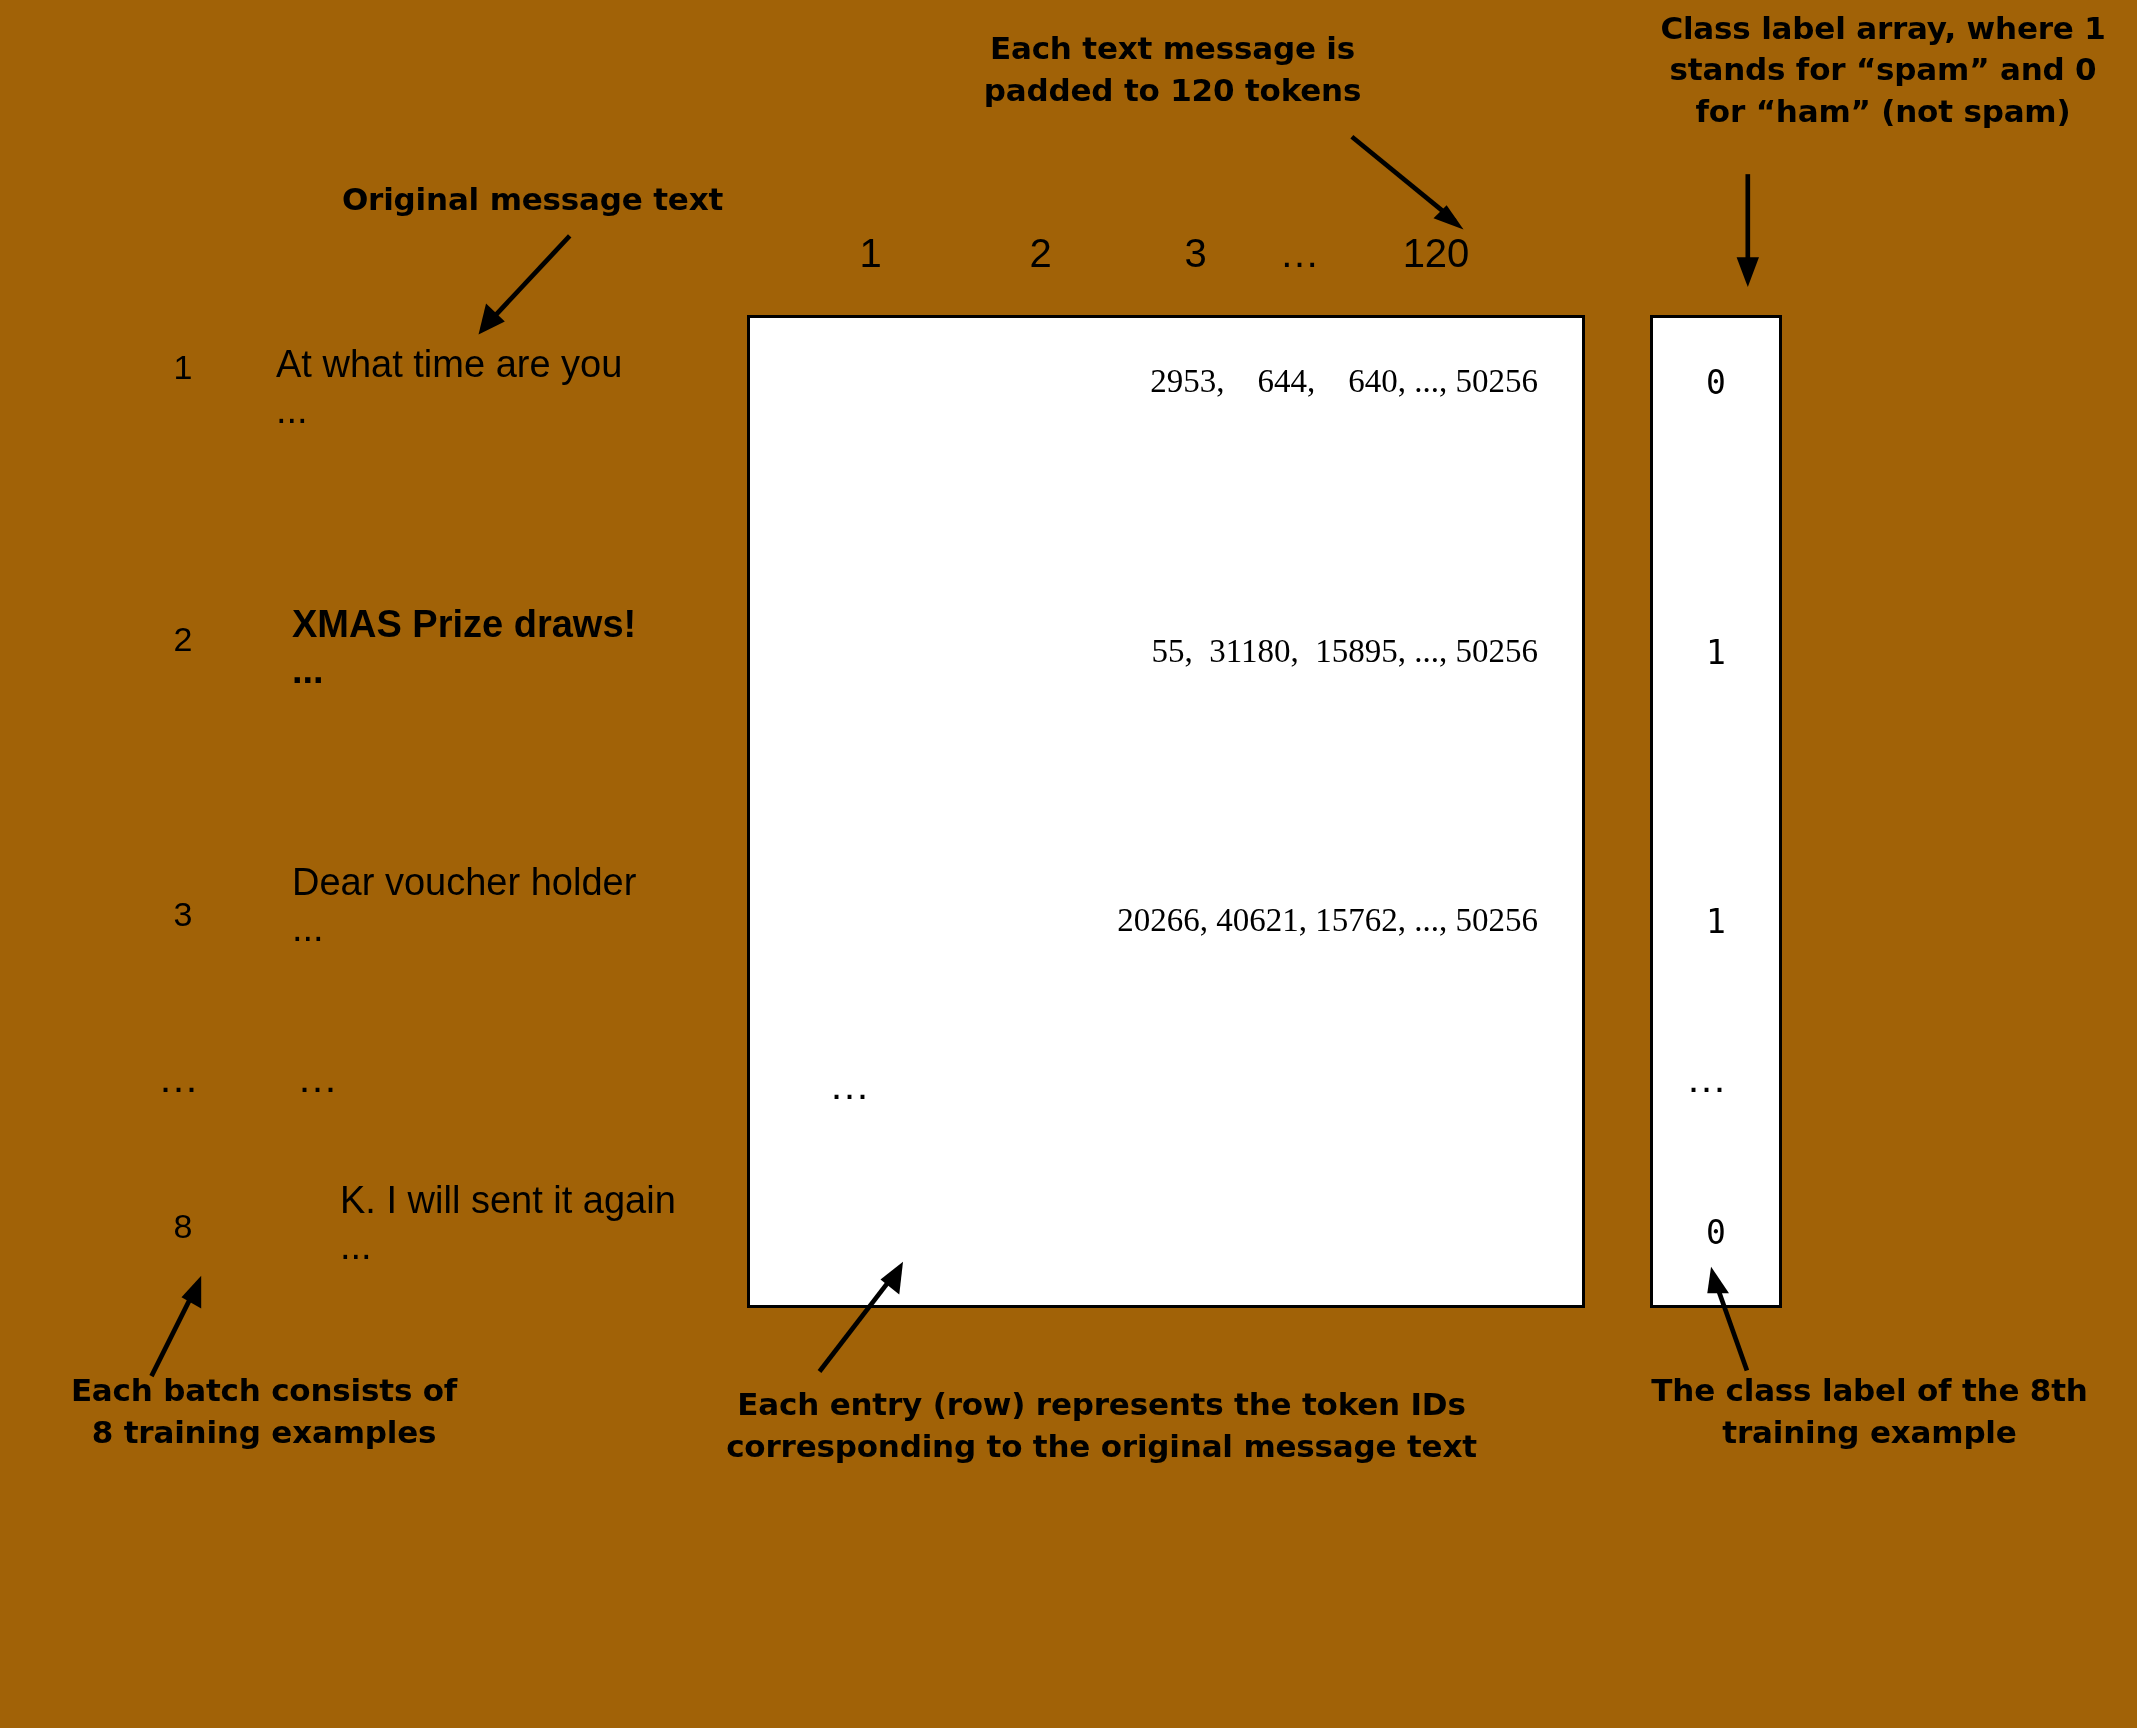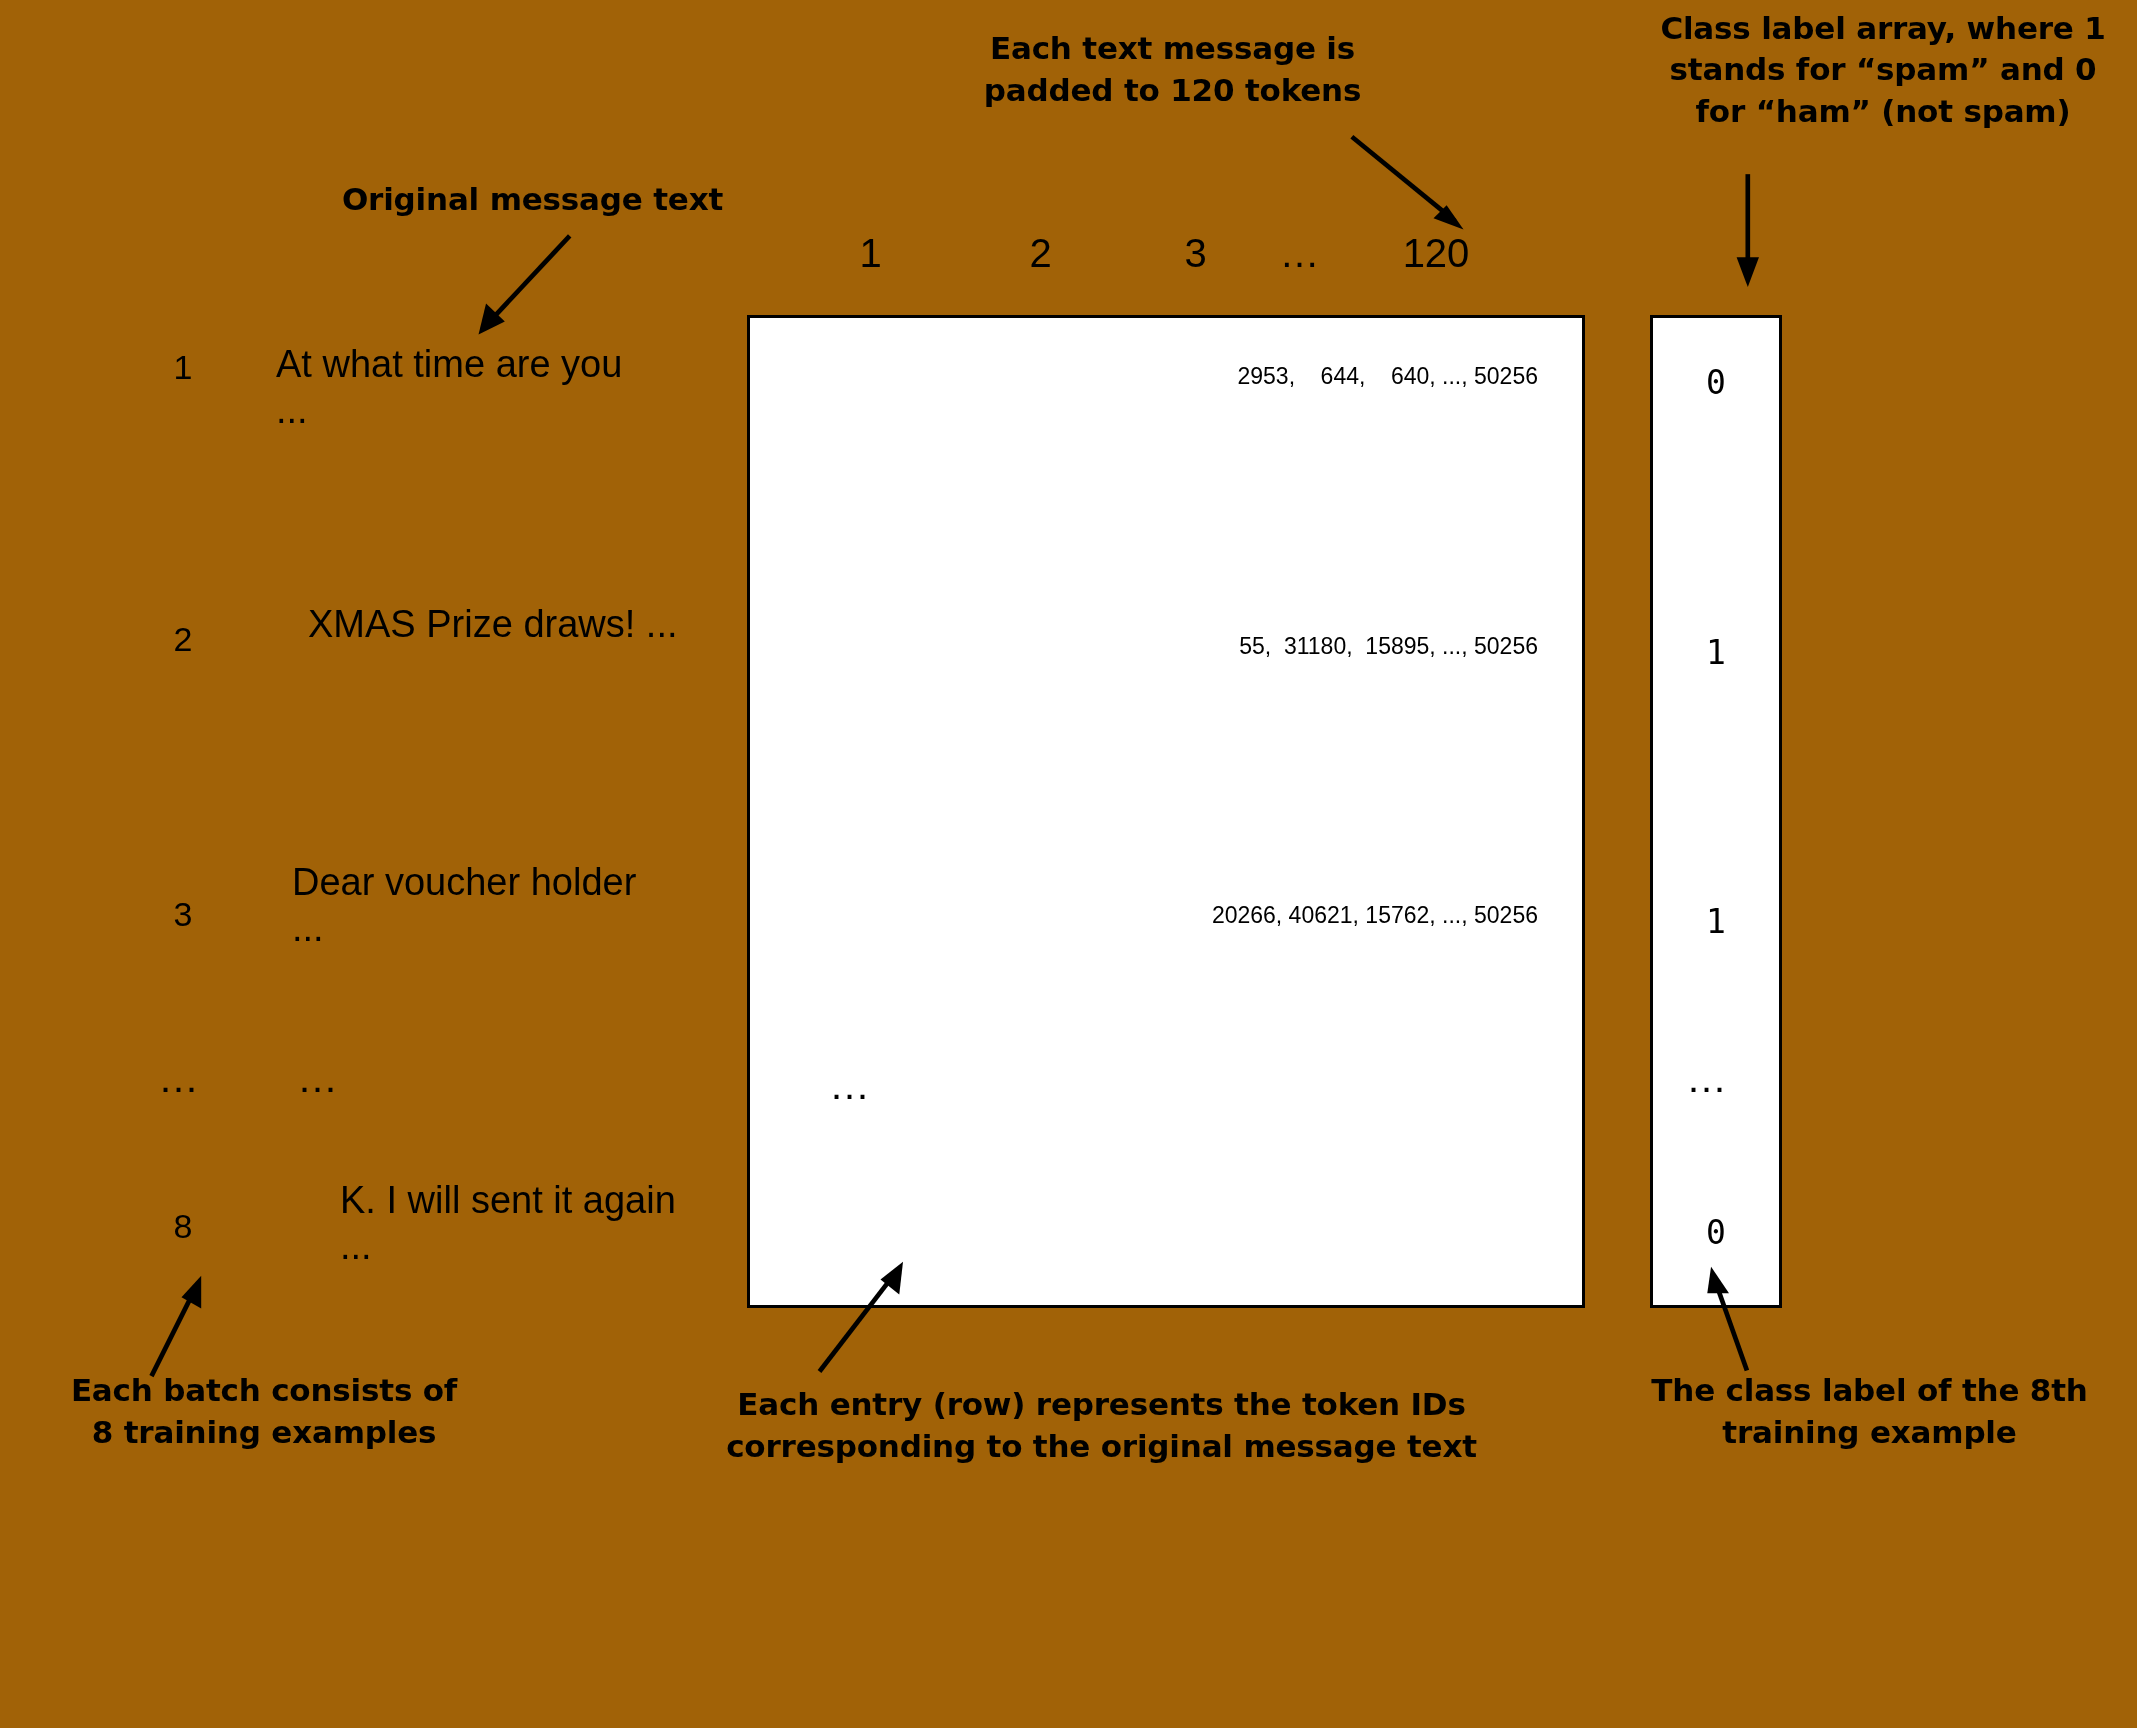--- a/index.html
+++ b/index.html
@@ -45,22 +45,22 @@
     text-align: center;
     width: 56px;
   }
   .col-header {
     font-family: "Liberation Sans", sans-serif;
     font-size: 40px;
     color: #000000;
     text-align: center;
   }
   .token-row {
-    font-family: Liberation Sans, sans-serif;
-    font-size: 23px;
+    font-family: Liberation Serif, serif;
+    font-size: 33px;
     letter-spacing: 0px;
     color: #000000;
     white-space: pre;
     text-align: right;
   }
   .label-val {
     font-family: "DejaVu Sans Mono", monospace;
     font-size: 33px;
     color: #000000;
     text-align: center;
@@ -129,21 +129,21 @@
   <div class="abs box" style="left:747px; top:315px; width:838px; height:993px;"></div>
 
   <div class="abs box" style="left:1650px; top:315px; width:132px; height:993px;"></div>
 
   <div class="abs row-index" style="left:155px; top:348px;">1</div>
   <div class="abs msg-text" style="left:276px; top:341px; width:377px;">At what time are you ...</div>
   <div class="abs token-row" style="left:794px; top:363px; width:744px;">2953,    644,    640, ..., 50256</div>
   <div class="abs label-val" style="left:1650px; top:363px; width:132px;">0</div>
 
   <div class="abs row-index" style="left:155px; top:620px;">2</div>
-  <div class="abs msg-text" style="left:308px; top:601px; width:377px;">XMAS Prize draws!  ...</div>
+  <div class="abs msg-text" style="left:292px; top:601px; width:377px;font-weight:bold;">XMAS Prize draws!  ...</div>
   <div class="abs token-row" style="left:794px; top:633px; width:744px;">  55,  31180,  15895, ..., 50256</div>
   <div class="abs label-val" style="left:1650px; top:633px; width:132px;">1</div>
 
   <div class="abs row-index" style="left:155px; top:895px;">3</div>
   <div class="abs msg-text" style="left:292px; top:859px; width:377px;">Dear voucher holder ...</div>
   <div class="abs token-row" style="left:794px; top:902px; width:744px;">20266, 40621, 15762, ..., 50256</div>
   <div class="abs label-val" style="left:1650px; top:902px; width:132px;">1</div>
 
   <div class="abs ellipsis-big" style="left:158px; top:1055px;">…</div>
   <div class="abs ellipsis-big" style="left:297px; top:1055px;">…</div>

